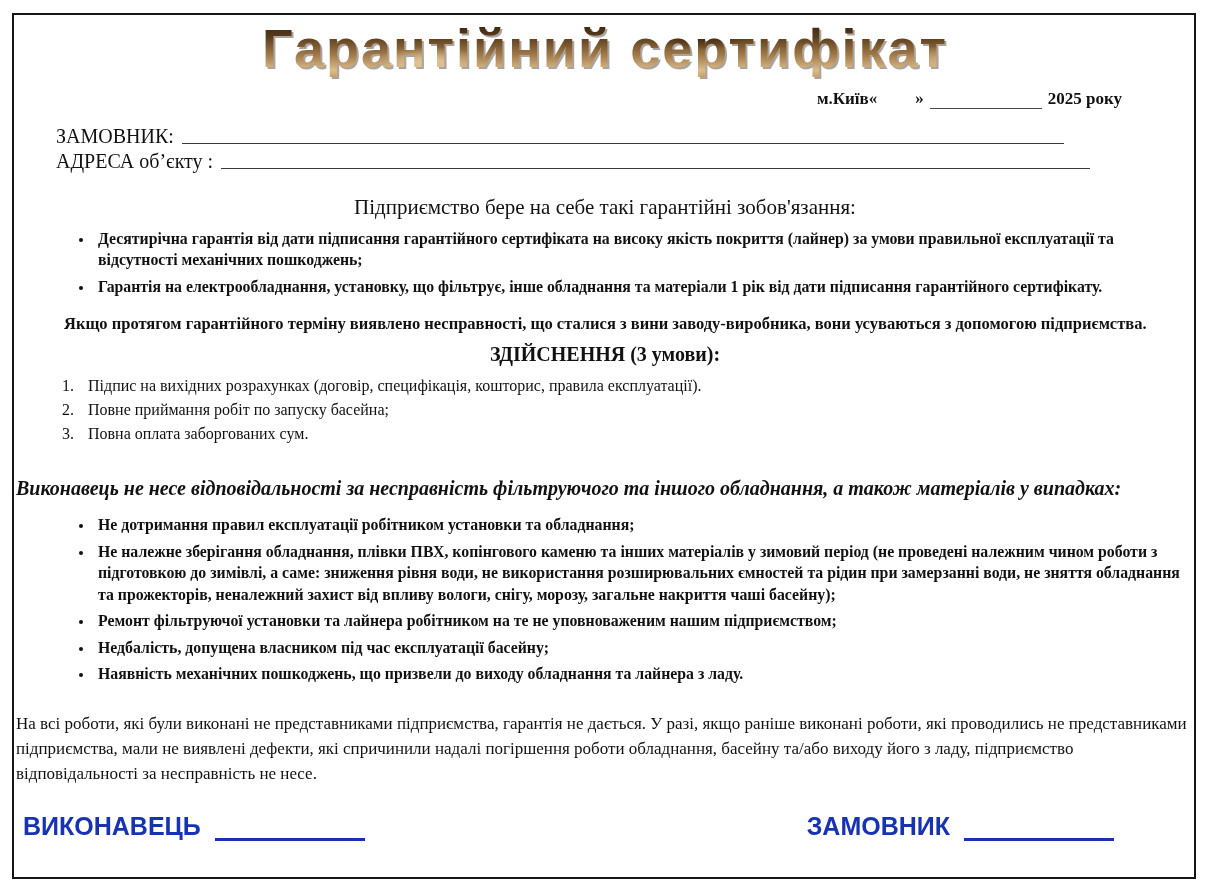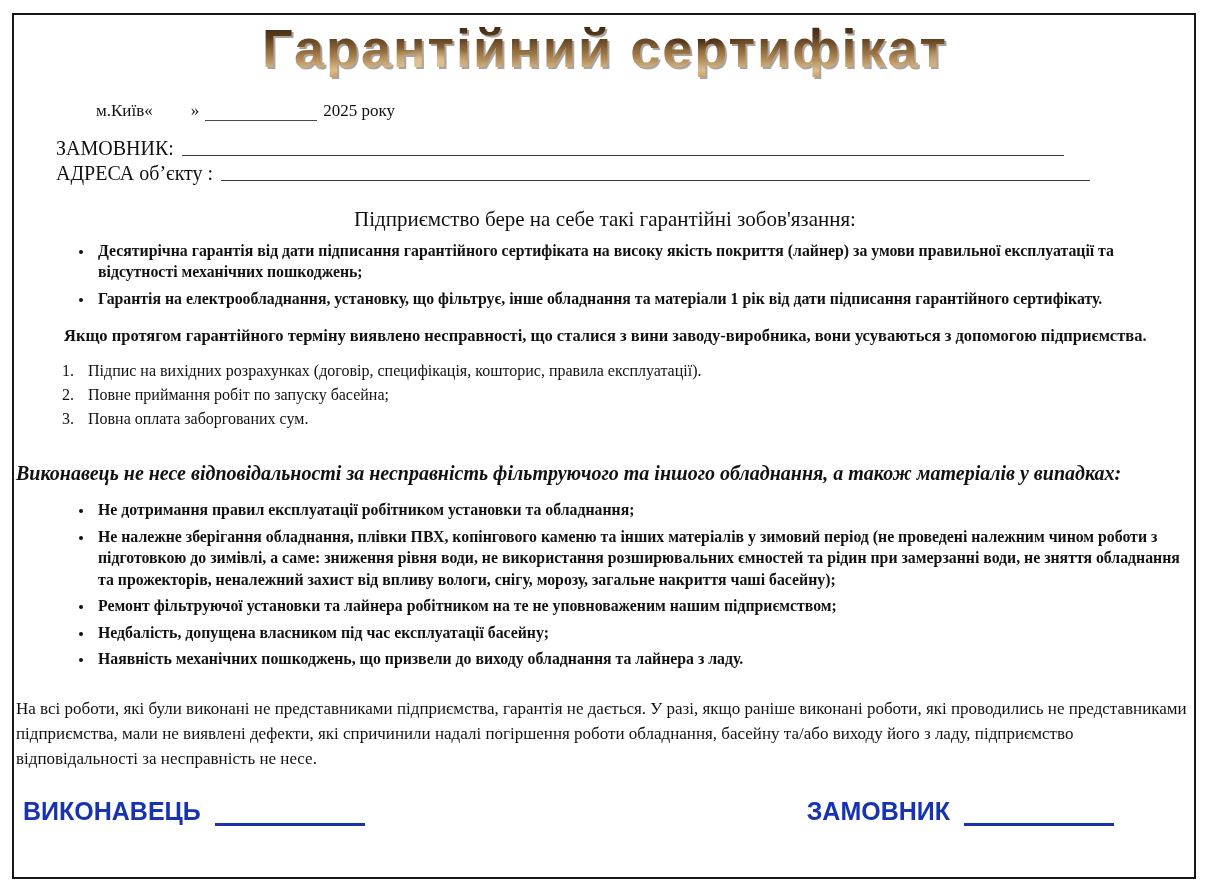--- a/index.html
+++ b/index.html
@@ -23,22 +23,22 @@
       radial-gradient(90px 24px at 35% 72%, rgba(238,213,170,.85), transparent 60%),
       radial-gradient(80px 22px at 58% 30%, rgba(58,35,13,.85), transparent 60%),
       radial-gradient(95px 26px at 80% 70%, rgba(228,199,152,.8), transparent 60%),
       radial-gradient(70px 22px at 95% 35%, rgba(62,40,16,.8), transparent 60%),
       linear-gradient(180deg,#2e1d0b 0%,#5a3c1c 30%,#a37b49 62%,#dbbc8b 88%,#c9a166 100%);
     -webkit-background-clip:text;background-clip:text;color:transparent;
     filter:drop-shadow(2px 2px 0 rgba(45,28,12,.40));
   }
 
   .city-date-row{
-    display:flex;justify-content:flex-start;align-items:flex-end;
-    margin:24px 72px 0 80px;font-size:17px;
+    display:flex;justify-content:flex-end;align-items:flex-end;
+    margin:12px 72px 0 80px;font-size:17px;font-weight:bold;
   }
   .date-part{display:flex;align-items:flex-end;gap:6px;}
   .quote-gap{display:inline-block;width:26px;}
   .date-blank{display:inline-block;width:112px;border-bottom:1.4px solid #4a4a4a;height:15px;}
 
   .field-row{display:flex;align-items:flex-end;font-size:20px;margin-left:40px;margin-top:2px;}
   .field-row.first{margin-top:16px;}
   .fill-line{flex:1;border-bottom:1.4px solid #3a3a3a;margin:0 0 4px 8px;height:16px;}
   .fill-line.customer{margin-right:130px;}
   .fill-line.address{margin-right:104px;}
@@ -106,20 +106,21 @@
 
   <div class="h-center">Підприємство бере на себе такі гарантійні зобов'язання:</div>
 
   <ul class="doc-list">
     <li>Десятирічна гарантія від дати підписання гарантійного сертифіката на високу якість покриття (лайнер) за умови правильної експлуатації та відсутності механічних пошкоджень;</li>
     <li>Гарантія на електрообладнання, установку, що фільтрує, інше обладнання та матеріали 1 рік від дати підписання гарантійного сертифікату.</li>
   </ul>
 
   <div class="repair-note">Якщо протягом гарантійного терміну виявлено несправності, що сталися з вини заводу-виробника, вони усуваються з допомогою підприємства.</div>
 
+  <div class="h-impl">ЗДІЙСНЕННЯ (3 умови):</div>
 
   <ol class="cond-list">
     <li>Підпис на вихідних розрахунках (договір, специфікація, кошторис, правила експлуатації).</li>
     <li>Повне приймання робіт по запуску басейна;</li>
     <li>Повна оплата заборгованих сум.</li>
   </ol>
 
   <div class="disclaimer-head">Виконавець не несе відповідальності за несправність фільтруючого та іншого обладнання, а також матеріалів у випадках:</div>
 
   <ul class="doc-list second">

